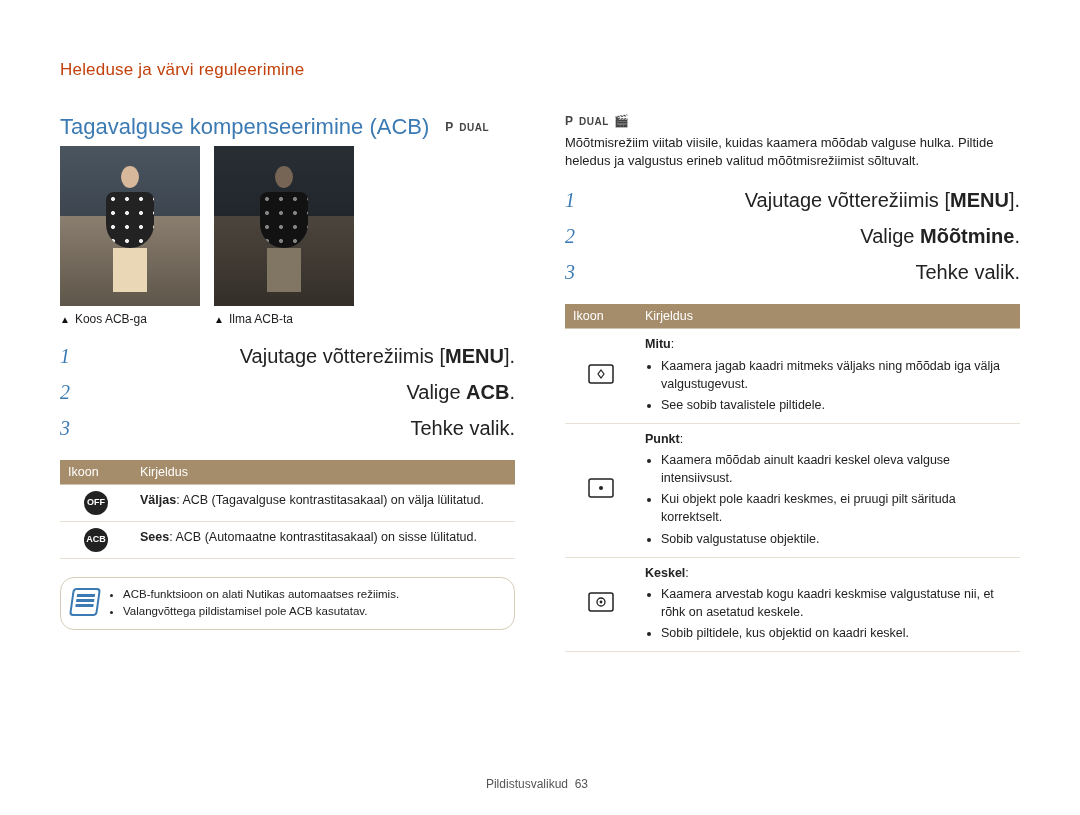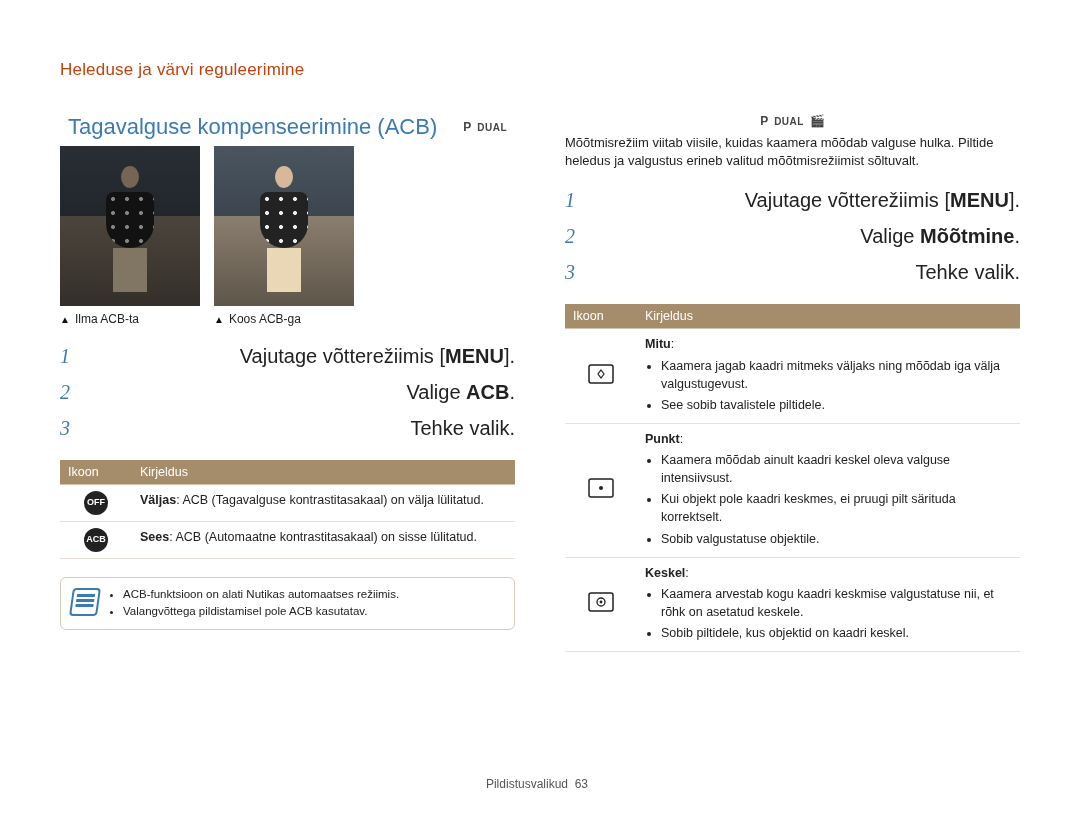--- a/index.html
+++ b/index.html
@@ -28,22 +28,21 @@
     flex: 1;
     min-width: 0;
   }
   .section-title {
     font-size: 22px;
     color: #3b7ab3;
     font-weight: 400;
     margin: 0 0 6px 0;
     display: flex;
     align-items: center;
-    gap: 26px;
-    justify-content: center;
+    gap: 16px;
   }
   .mode-icons {
     display: inline-flex;
     gap: 6px;
     align-items: center;
     font-size: 12px;
     color: #444;
     font-weight: 600;
   }
   .mode-icons span {
@@ -170,21 +169,21 @@
   .icon-box-svg {
     display:inline-block;
   }
   .def ul {
     margin: 3px 0 0 0;
     padding-left: 16px;
   }
   .def ul li { margin-bottom: 3px; }
   .note-box {
     border: 1px solid #d6ccb9;
-    border-radius: 6px;
+    border-radius: 14px;
     padding: 8px 12px 8px 46px;
     font-size: 11.5px;
     position: relative;
     margin-top: 18px;
     line-height: 1.5;
   }
   .note-box .note-icon {
     position: absolute;
     left: 10px; top: 10px;
     width: 24px; height: 24px;
@@ -219,40 +218,40 @@
   <div class="col">
     <h2 class="section-title">
       <span>Tagavalguse kompenseerimine (ACB)</span>
       <span class="mode-icons">
         <span>P</span>
         <span style="font-size:10px;letter-spacing:0.5px;">DUAL</span>
       </span>
     </h2>
 
     <div class="sample-row">
+      <div class="sample">
+        <div class="sample-img">
+          <div class="figure">
+              <div class="head"></div>
+              <div class="torso"></div>
+              <div class="legs"></div>
+            </div>
+        </div>
+        <div class="caption">Koos ACB-ga</div>
+      </div>
       <div class="sample">
         <div class="sample-img dark">
           <div class="figure">
               <div class="head"></div>
               <div class="torso"></div>
               <div class="legs"></div>
             </div>
         </div>
         <div class="caption">Ilma ACB-ta</div>
       </div>
-      <div class="sample">
-        <div class="sample-img">
-          <div class="figure">
-              <div class="head"></div>
-              <div class="torso"></div>
-              <div class="legs"></div>
-            </div>
-        </div>
-        <div class="caption">Koos ACB-ga</div>
-      </div>
     </div>
 
     <ol class="steps">
       <li>
         <span>Vajutage võtterežiimis [</span><span class="menu-label">MENU</span><span>].</span>
       </li>
       <li>
         <span>Valige </span><span class="bold">ACB</span><span>.</span>
       </li>
       <li>Tehke valik.</li>

